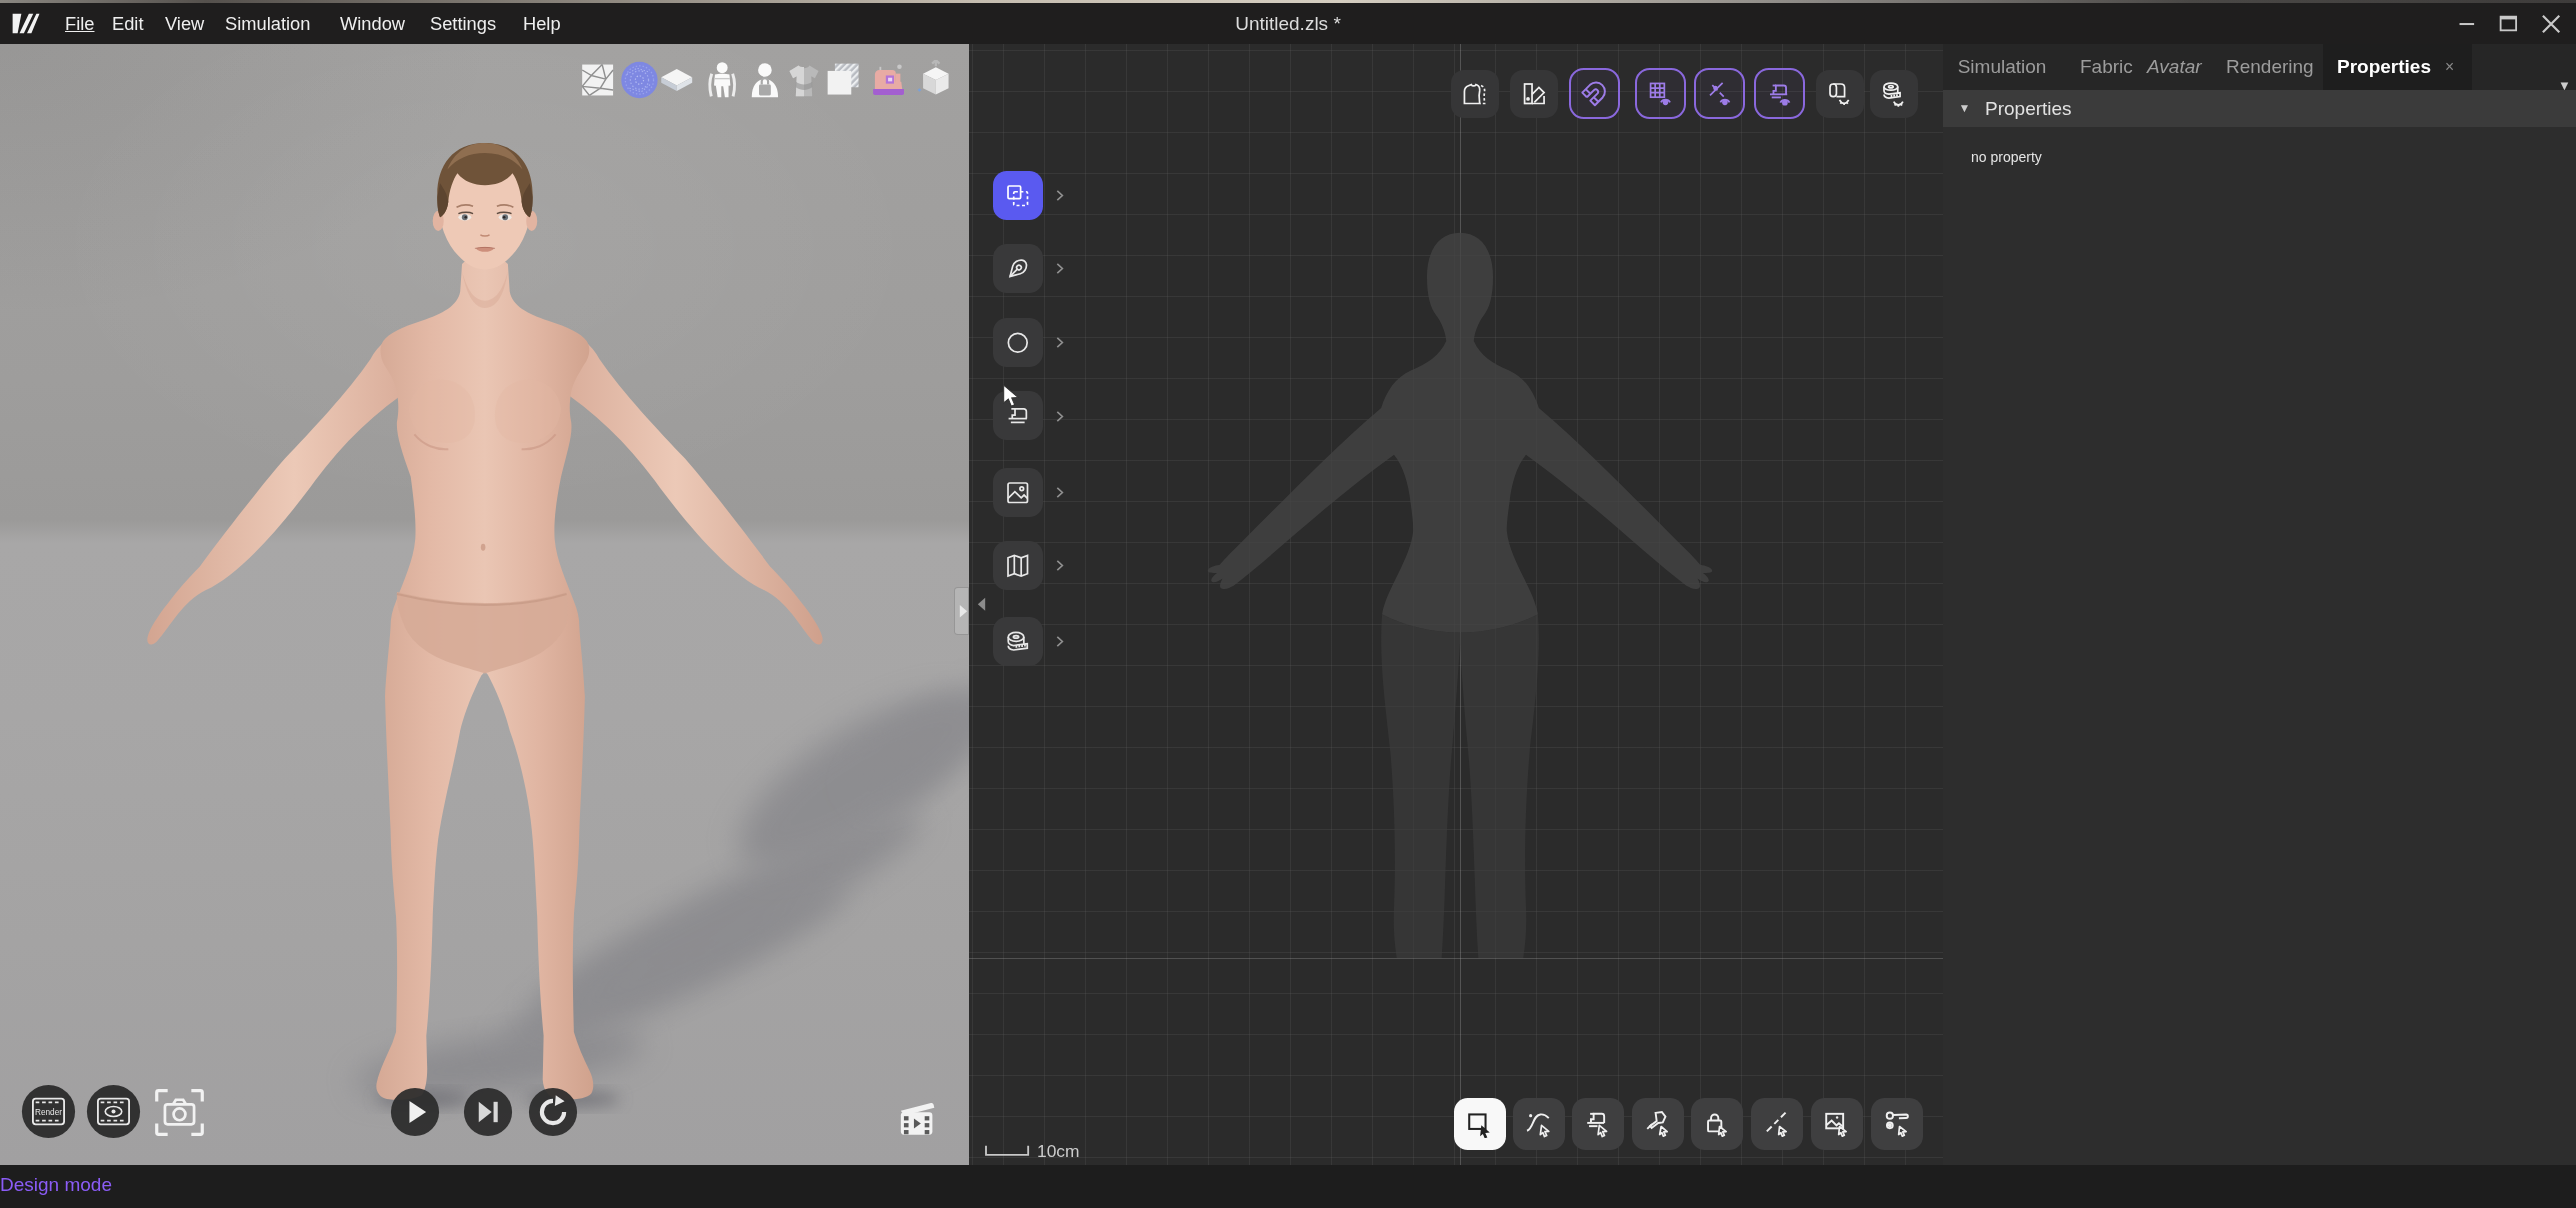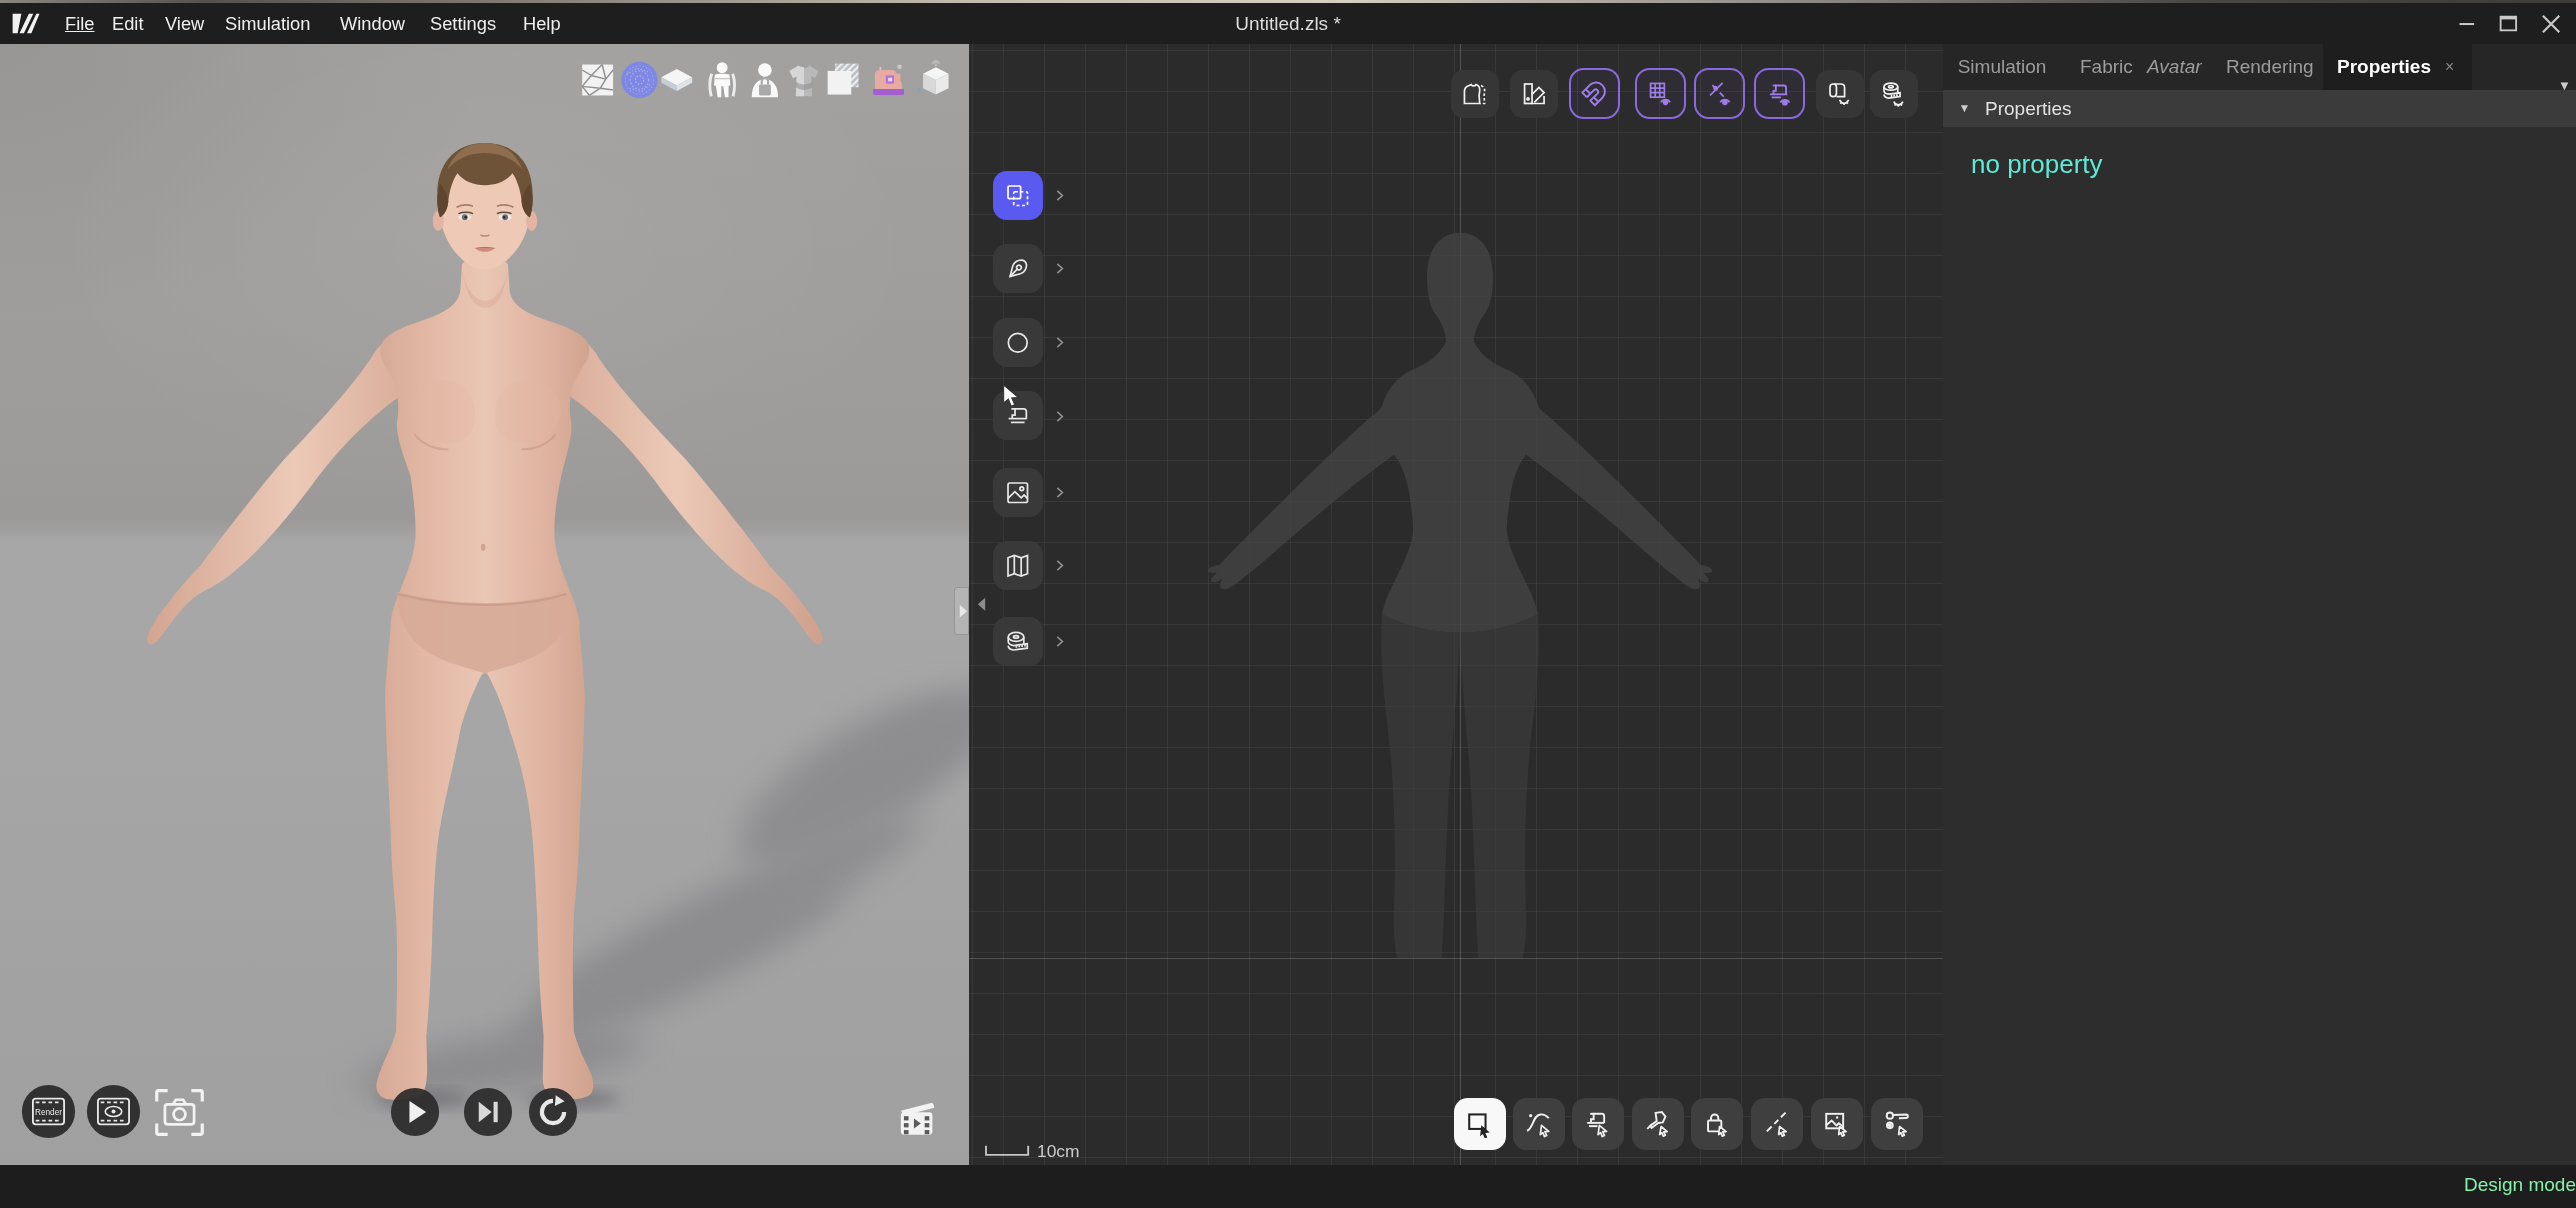--- a/index.html
+++ b/index.html
@@ -19,27 +19,27 @@
   radial-gradient(688px 413px at 50% 18%, rgba(255,255,255,0.06), rgba(255,255,255,0) 65%),
   radial-gradient(825px 458px at 0% 0%, rgba(60,60,60,0.10), rgba(60,60,60,0) 60%),
   linear-gradient(180deg,#a2a1a0 0%,#9e9d9c 30%,#9b9a99 42.5%,#a8a7a7 44.5%,#a7a6a6 60%,#a4a3a3 80%,#a1a0a1 100%); padding-left: 12px;}
 #pane2d{position:absolute;left:969px;top:44px;width:974px;height:1121px;background:#2b2b2b;overflow:hidden;}
 #gridwrap{position:absolute;left:0;top:0;width:974px;height:1121px;
  background-image:
   repeating-linear-gradient(to right, rgba(95,95,95,0.24) 0 0.9px, transparent 0.9px 41px),
   repeating-linear-gradient(to bottom, rgba(95,95,95,0.24) 0 0.9px, transparent 0.9px 41px);
  background-position:34px 6px;}
 #rightpanel{position:absolute;left:1943px;top:44px;width:633px;height:1121px;background:#2d2d2d;}
-#statusbar{position:absolute;left:0;top:1165px;width:2576px;height:43px;background:#1d1d1d;color:#86efac;font-size:19px;text-align:right;line-height:40px;}
+#statusbar{position:absolute;left:0;top:1165px;width:2576px;height:43px;background:#1d1d1d;color:#8b5cf6;font-size:19px;text-align:left;line-height:40px;}
 
 #tabbar{position:absolute;left:0;top:0;width:633px;height:46px;background:#262626;}
 .tab{position:absolute;top:0;height:46px;line-height:46px;font-size:19px;color:#9c9c9c;}
 #tabactive{position:absolute;left:380px;top:0;width:149px;height:46px;background:#1e1e1e;}
 #propshead{position:absolute;left:0;top:46px;width:633px;height:37px;background:#3b3b3b;color:#e2e2e2;font-size:19px;line-height:37px;}
-#noprop{position:absolute;left:28px;top:105px;color:#5eead4;font-size:26px;}
+#noprop{position:absolute;left:28px;top:105px;color:#e5e5e5;font-size:14px;}
 
 .tbtn{position:absolute;width:48px;height:48px;border-radius:13px;background:#363637;}
 .tbtnp{position:absolute;width:51px;height:51px;border-radius:14.7px;background:rgba(130,95,220,0.05);border:2.3px solid #8a68dd;}
 .lbtn{position:absolute;left:24px;width:50px;height:49px;border-radius:13.8px;background:#39393a;}
 .bbtn{position:absolute;width:52px;height:52px;border-radius:13.8px;background:#3f3f40;}
 svg{display:block;}
 </style>
 </head>
 <body>
 <div id="topstrip"></div>

